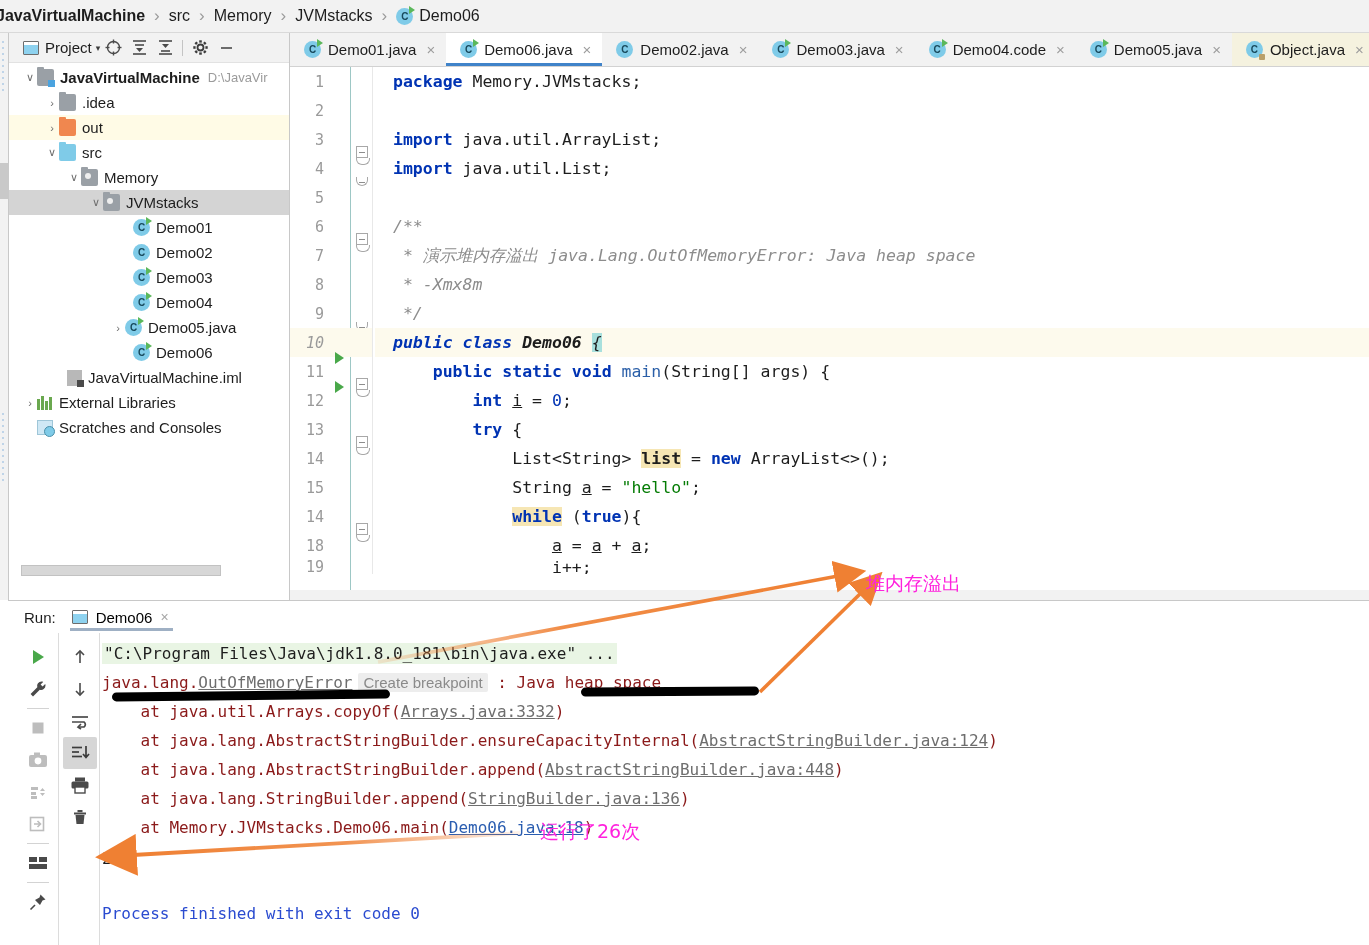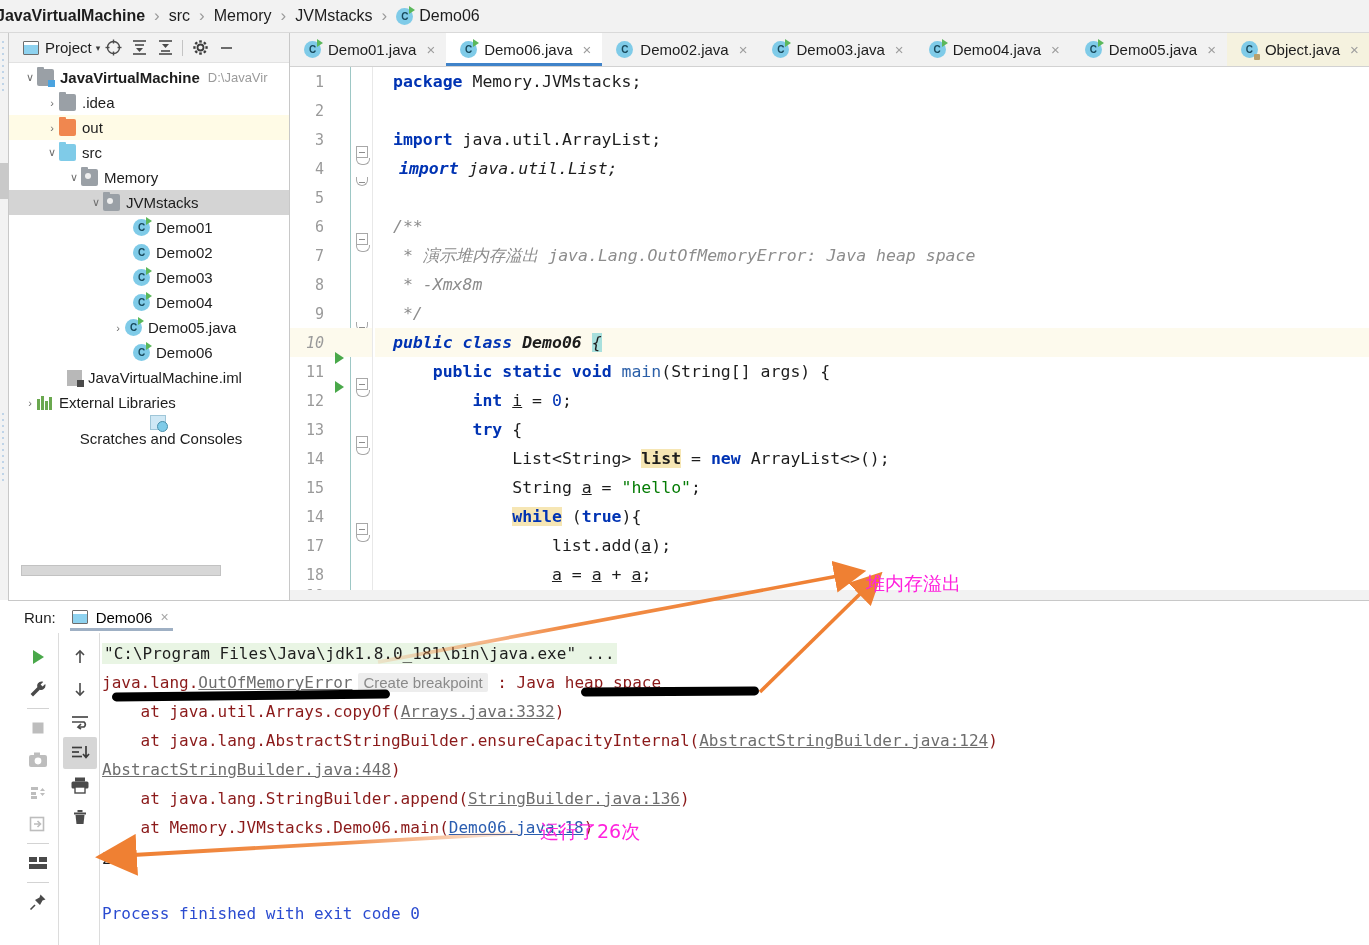--- a/index.html
+++ b/index.html
@@ -446,21 +446,21 @@
         <span class="arrow">›</span>
         <span class="ic ic-lib">
           <i style="height:11px;"></i>
             <i style="height:14px;"></i>
             <i style="height:9px;"></i>
             <i style="height:13px;"></i>
         </span>
         <span class="nlabel">External Libraries</span>
       </div>
 
-      <div class="node" style="padding-left:28px;flex-direction:column;">
+      <div class="node" style="padding-left:28px;">
         <span class="ic ic-scratch"></span>
         <span class="nlabel">Scratches and Consoles</span>
       </div>
 
       <div id="tree-hscroll"></div>
     </div>
   </div>
 
   <div id="tabs">
     <div class="tab">
@@ -488,21 +488,21 @@
       <span class="ic" style="position:relative;margin-right:0;">
           <span class="ic-class">C<span class="run"></span></span>
         </span>
       <span>Demo03.java</span>
       <span class="x">×</span>
     </div>
     <div class="tab">
       <span class="ic" style="position:relative;margin-right:0;">
           <span class="ic-class">C<span class="run"></span></span>
         </span>
-      <span>Demo04.java</span>
+      <span>Demo04.code</span>
       <span class="x">×</span>
     </div>
     <div class="tab">
       <span class="ic" style="position:relative;margin-right:0;">
           <span class="ic-class">C<span class="run"></span></span>
         </span>
       <span>Demo05.java</span>
       <span class="x">×</span>
     </div>
     <div class="tab libtab">
@@ -543,21 +543,21 @@
       <span class="ctext" style="margin-left:18px;"><span class="kw">import</span> java.util.ArrayList;</span>
     </div>
 
     <div class="crow">
       <span class="gutter-num">4</span>
       <span class="gutter-run"></span>
       <span class="gutter-fold">
           <i class="fold-mark close"></i>
         </span>
       <span class="gutter-sep"></span>
-      <span class="ctext" style="margin-left:24px;font-style:italic;"><span class="kw">import</span> java.util.List;</span>
+      <span class="ctext" style="margin-left:18px;"><span class="kw">import</span> java.util.List;</span>
     </div>
 
     <div class="crow">
       <span class="gutter-num">5</span>
       <span class="gutter-run"></span>
       <span class="gutter-fold"></span>
       <span class="gutter-sep"></span>
       <span class="ctext" style="margin-left:18px;"></span>
     </div>
 
@@ -656,27 +656,20 @@
     <div class="crow">
       <span class="gutter-num">14</span>
       <span class="gutter-run"></span>
       <span class="gutter-fold">
           <i class="fold-mark open"></i>
         </span>
       <span class="gutter-sep"></span>
       <span class="ctext" style="margin-left:18px;">            <span class="hlid kw">while</span> (<span class="kw">true</span>){</span>
     </div>
 
-    <div class="crow">
-      <span class="gutter-num">17</span>
-      <span class="gutter-run"></span>
-      <span class="gutter-fold"></span>
-      <span class="gutter-sep"></span>
-      <span class="ctext" style="margin-left:18px;">                list.add(<span class="ident-u">a</span>);</span>
-    </div>
 
     <div class="crow">
       <span class="gutter-num">18</span>
       <span class="gutter-run"></span>
       <span class="gutter-fold"></span>
       <span class="gutter-sep"></span>
       <span class="ctext" style="margin-left:18px;">                <span class="ident-u">a</span> = <span class="ident-u">a</span> + <span class="ident-u">a</span>;</span>
     </div>
 
     <div class="crow" style="height:14px;overflow:hidden;">
@@ -804,21 +797,21 @@
       <div class="oline">
         <span class="oerr">java.lang.</span><span class="olink">OutOfMemoryError</span><span style="width:6px;display:inline-block;"></span><span class="obp">Create breakpoint</span><span class="oerr"> : Java heap space</span>
       </div>
       <div class="oline">
         <span class="oerr">    at java.util.Arrays.copyOf(</span><span class="olink">Arrays.java:3332</span><span class="oerr">)</span>
       </div>
       <div class="oline">
         <span class="oerr">    at java.lang.AbstractStringBuilder.ensureCapacityInternal(</span><span class="olink">AbstractStringBuilder.java:124</span><span class="oerr">)</span>
       </div>
       <div class="oline">
-        <span class="olink">AbstractStringBuilder.java:448</span><span class="oerr">)</span>
+        <span class="oerr">    at java.lang.AbstractStringBuilder.append(</span><span class="olink">AbstractStringBuilder.java:448</span><span class="oerr">)</span>
       </div>
       <div class="oline">
         <span class="oerr">    at java.lang.StringBuilder.append(</span><span class="olink">StringBuilder.java:136</span><span class="oerr">)</span>
       </div>
       <div class="oline">
         <span class="oerr">    at Memory.JVMstacks.Demo06.main(</span><span class="olink-blue">Demo06.java:18</span><span class="oerr">)</span>
       </div>
       <div class="oline" style="height:32px;">
         <span class="oplain">26</span>
       </div>

